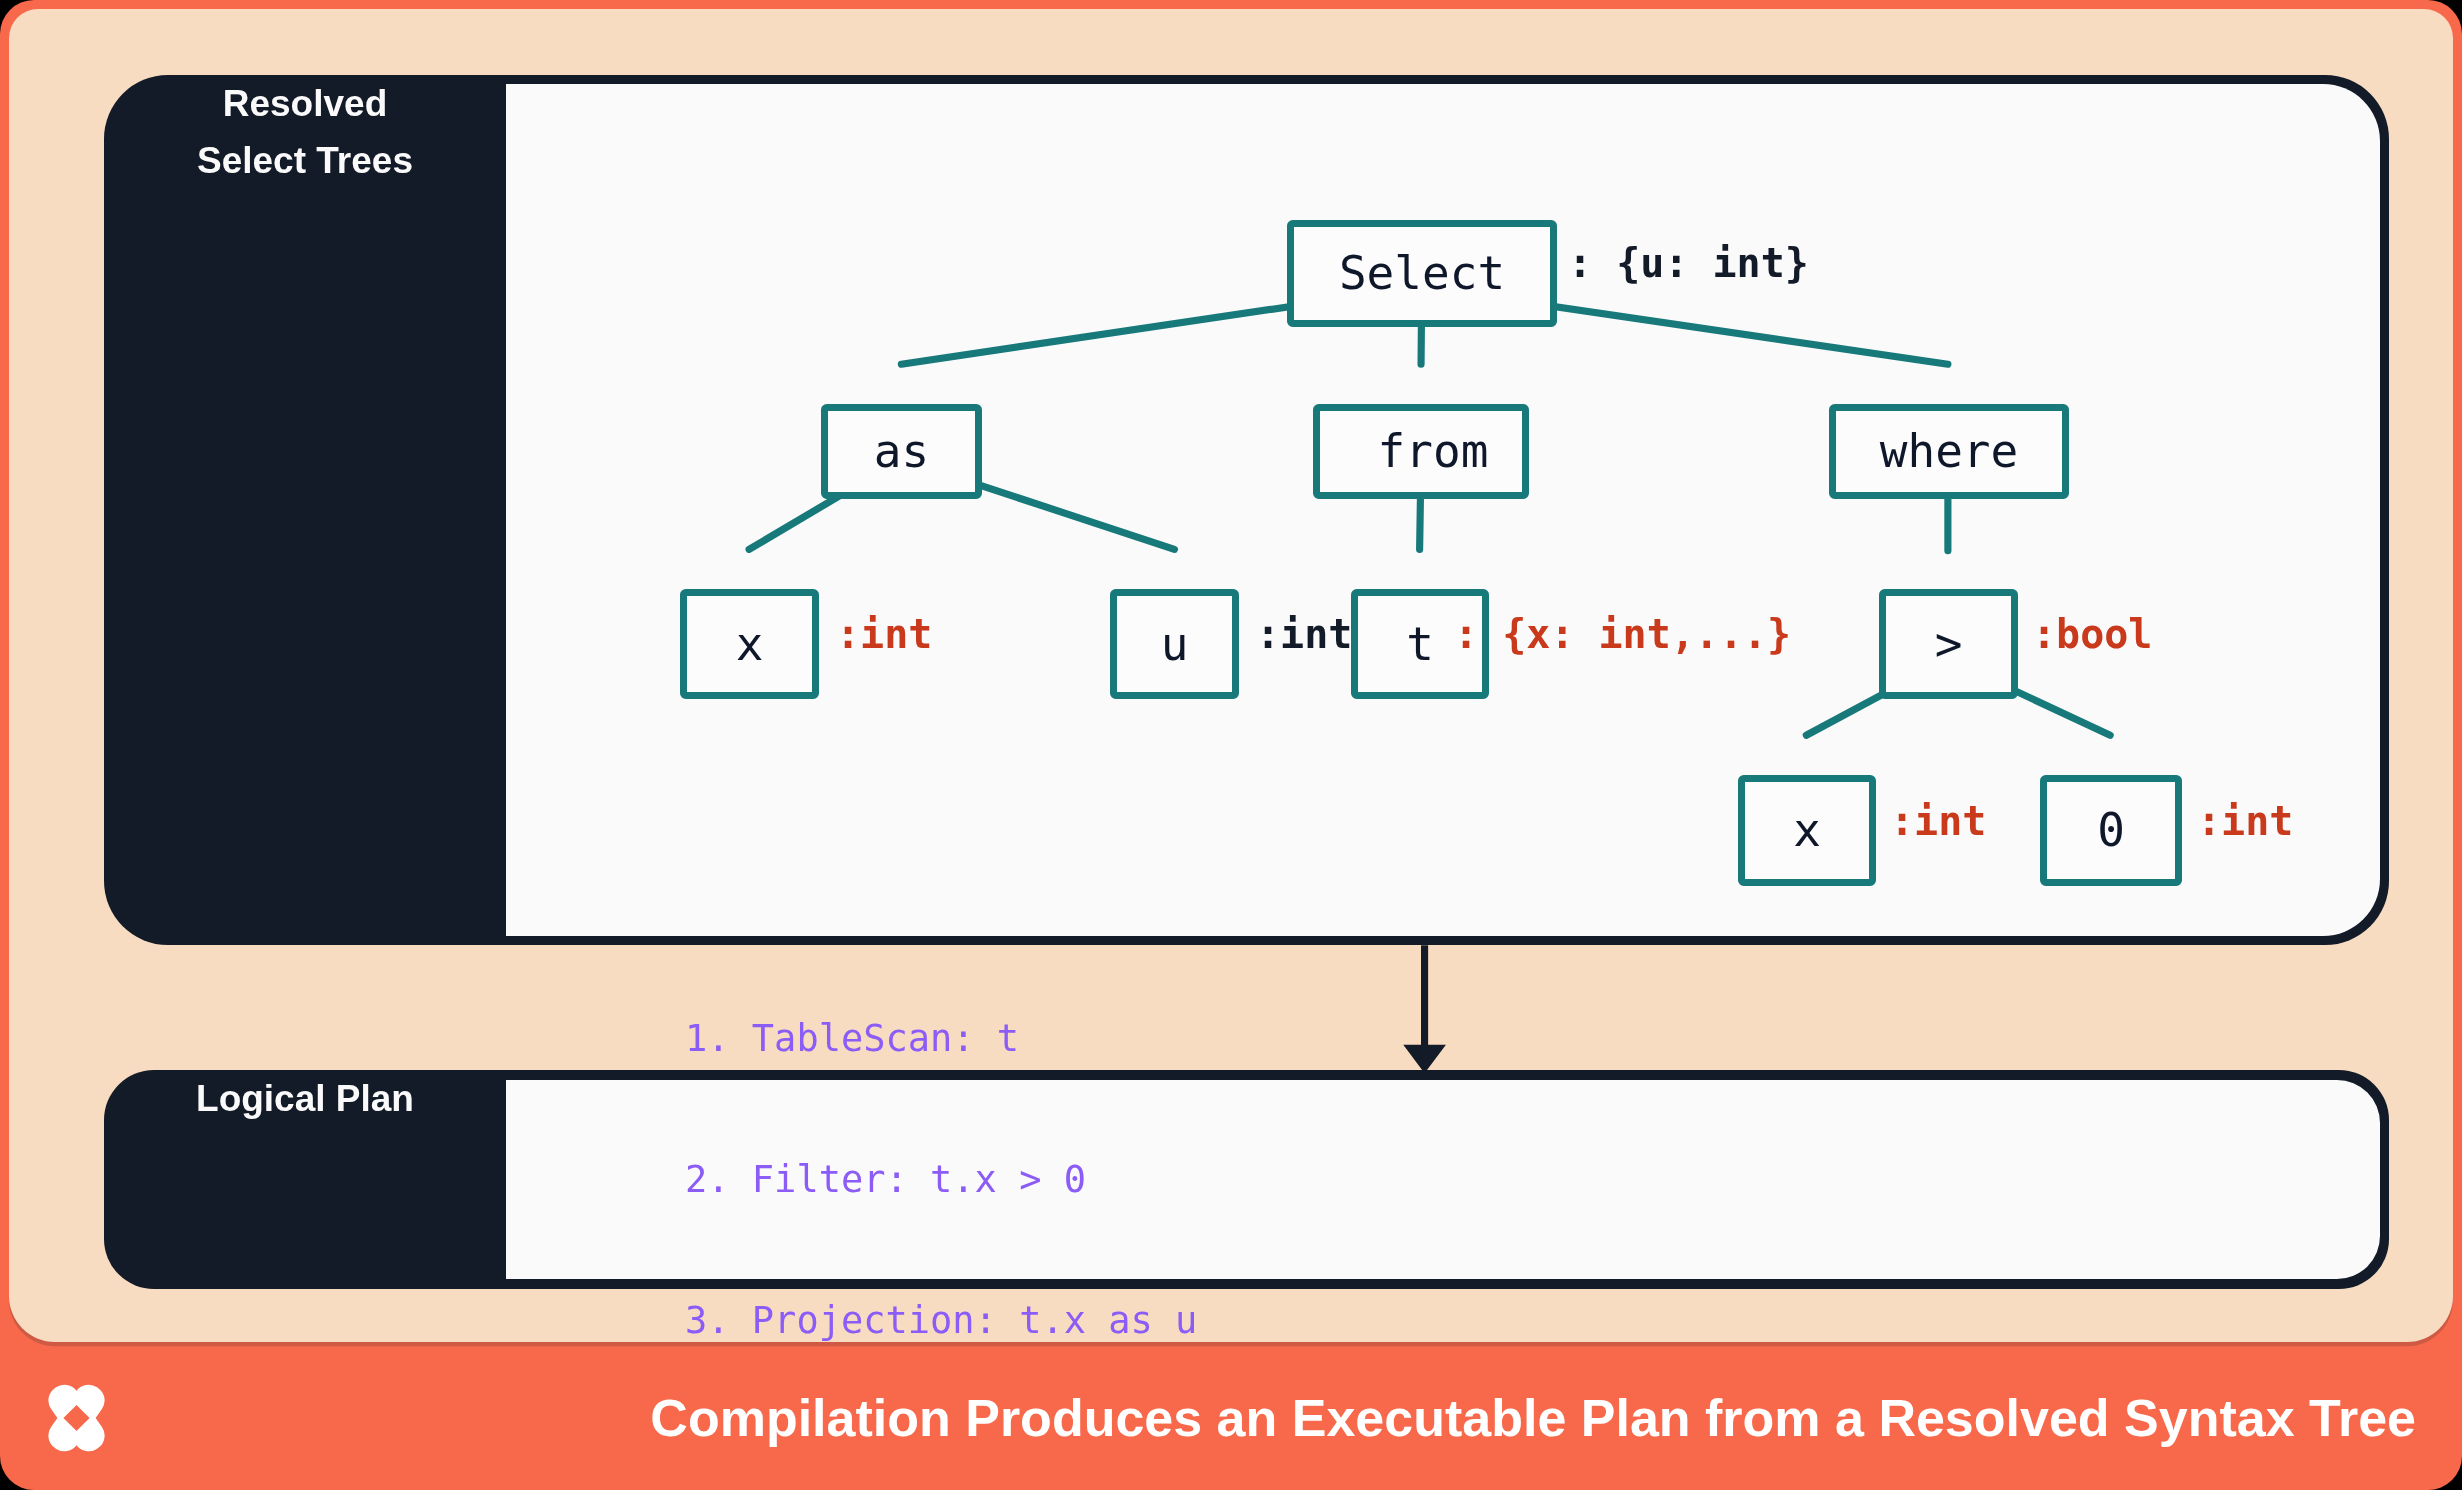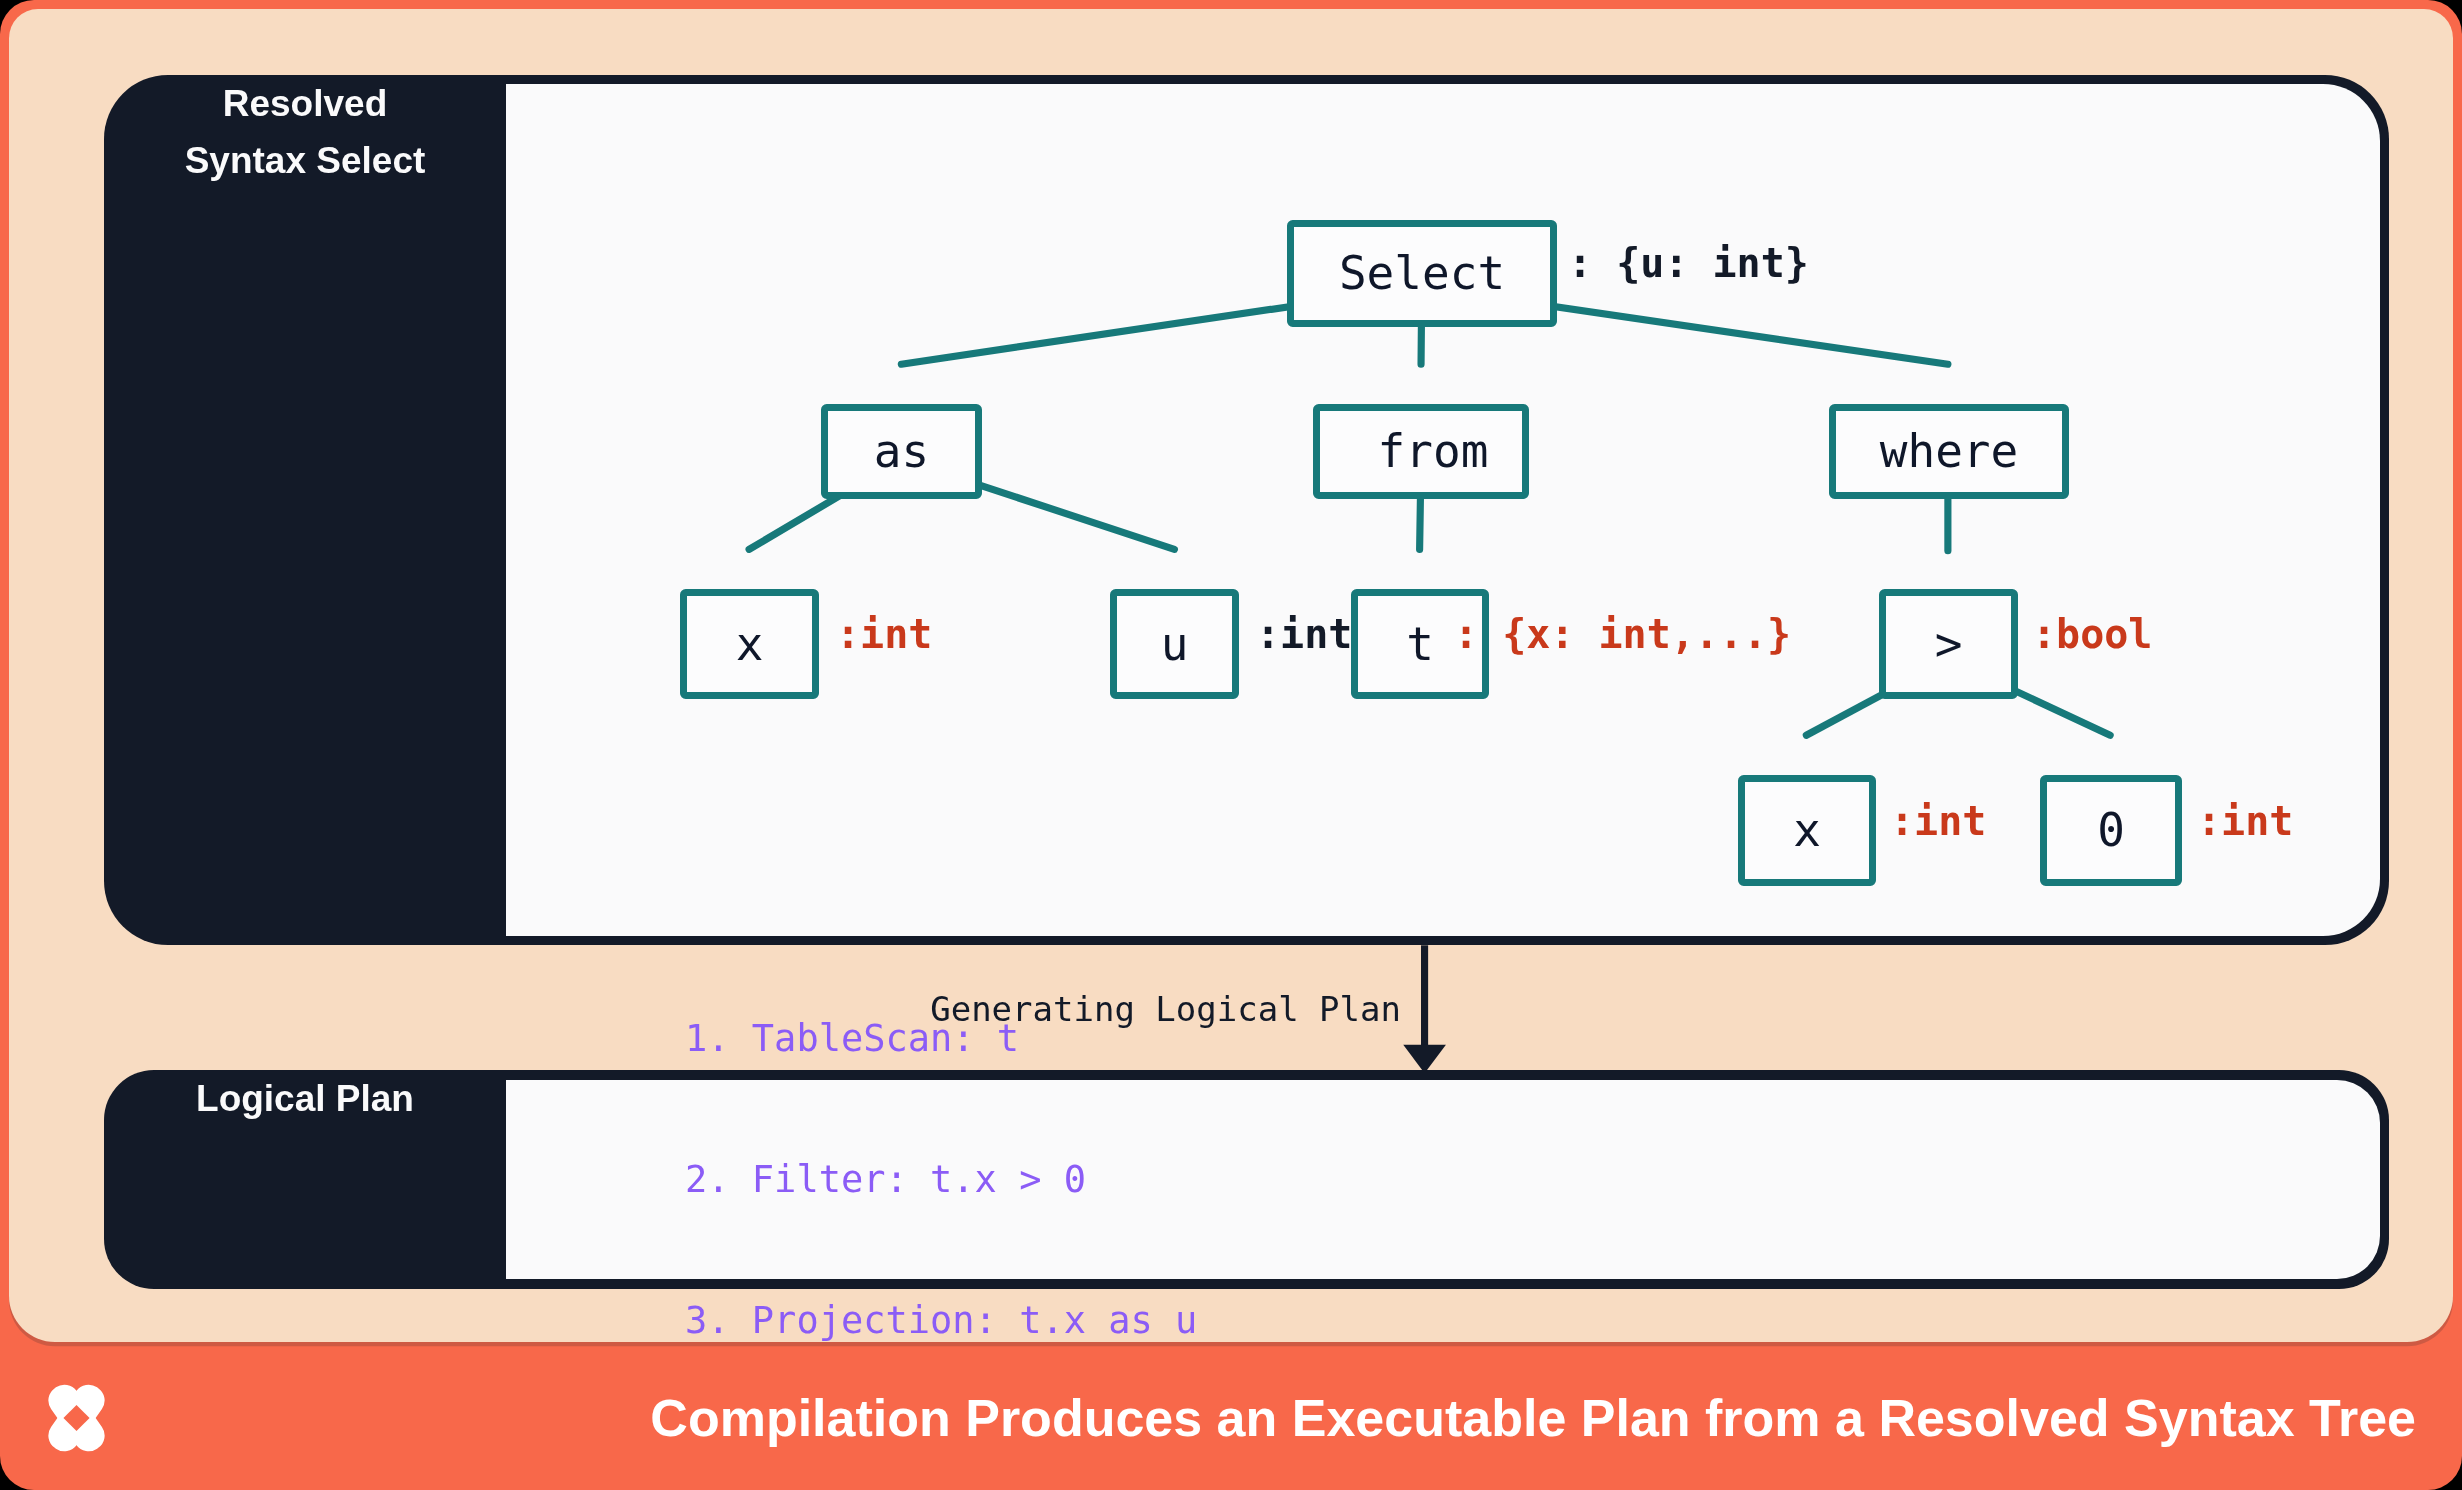--- a/index.html
+++ b/index.html
@@ -23,21 +23,21 @@
 </style>
 </head>
 <body>
 
 <div class="page">
   <div class="canvas"></div>
 
   <div class="card" style="left:104px;top:75px;width:2285px;height:870px;">
     <div class="card-label">
       <span>Resolved</span>
-      <span>Syntax Select</span>
+      <span>Select Trees</span>
     </div>
     <div class="panel">
       <svg class="edges" viewBox="0 0 2622 1193">
         <g stroke="#17797A" stroke-width="10" stroke-linecap="round">
           <line x1="1281" y1="284" x2="553" y2="392"></line>
           <line x1="1281" y1="284" x2="1280" y2="392"></line>
           <line x1="1281" y1="284" x2="2017" y2="392"></line>
           <line x1="553" y1="525" x2="340" y2="651"></line>
           <line x1="553" y1="525" x2="935" y2="651"></line>
           <line x1="1280" y1="525" x2="1278" y2="651"></line>
@@ -67,21 +67,20 @@
       <div class="ann ann-red" style="left:1526px;top:490px;">:bool</div>
 
       <div class="node" style="left:1232px;top:651px;width:138px;height:111px;">x</div>
       <div class="ann ann-red" style="left:1384px;top:677px;">:int</div>
 
       <div class="node" style="left:1534px;top:651px;width:142px;height:111px;">0</div>
       <div class="ann ann-red" style="left:1691px;top:677px;">:int</div>
     </div>
   </div>
 
-  <div class="transition-label">Generating Logical Plan</div>
   <svg class="logo" style="left:1394px;top:945px;" width="64" height="130" viewBox="0 0 90 182">
     <line x1="43" y1="0" x2="43" y2="142" stroke="#131A28" stroke-width="10"></line>
     <polygon points="13,140 73,140 43,180" fill="#131A28"></polygon>
   </svg>
 
   <div class="card" style="left:104px;top:1070px;width:2285px;height:219px;border-radius:50px;">
     <div class="card-label">
       <span>Logical Plan</span>
     </div>
     <div class="panel2">

